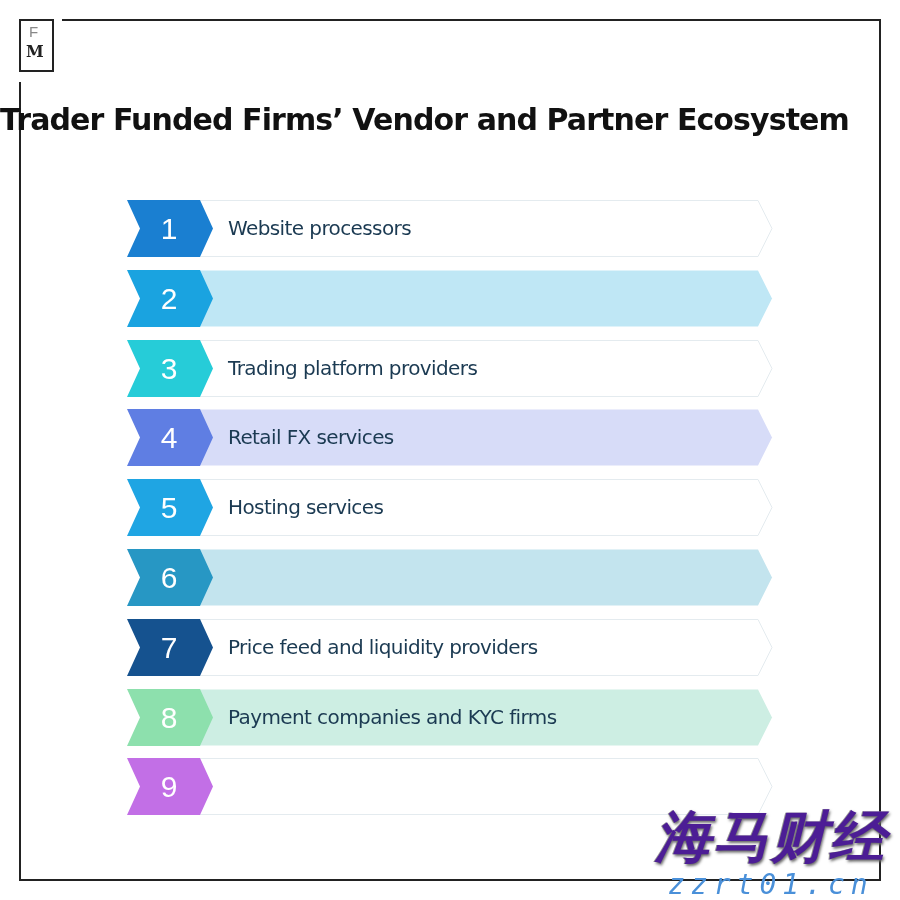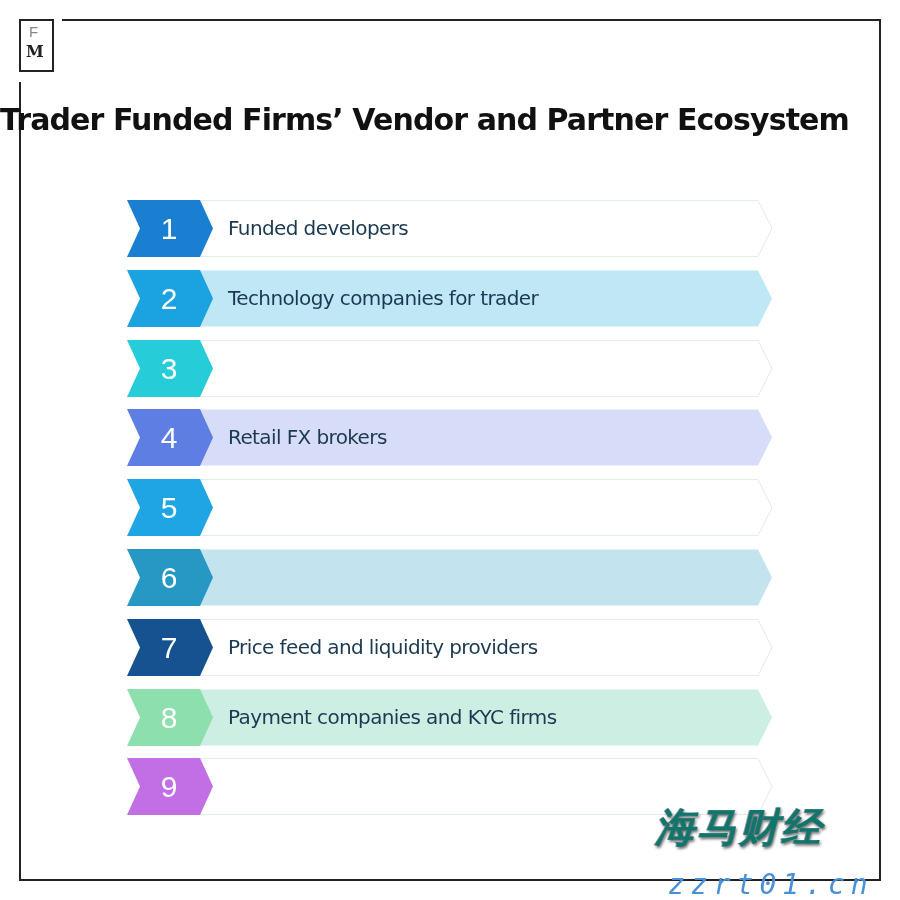--- a/index.html
+++ b/index.html
@@ -13,21 +13,21 @@
   .logo-m { position:absolute; left:5px; top:23px; font-family:"DejaVu Serif", serif; font-size:16px; font-weight:bold; color:#222; line-height:1; }
   .title { position:absolute; left:0; width:900px; top:102px; text-align:left; font-family:"DejaVu Sans", sans-serif; font-weight:bold; font-size:30px; letter-spacing:-0.9px; color:#111; }
   .rows { position:absolute; left:127px; top:200px; width:650px; }
   .row { position:absolute; left:0; width:650px; height:57px; }
   .bar { position:absolute; left:60px; top:0; width:586px; height:57px; }
   .bar svg { position:absolute; left:0; top:0; }
   .badge { position:absolute; left:0; top:0; width:86px; height:57px; }
   .badge svg { position:absolute; left:0; top:0; }
   .num { position:absolute; left:14px; width:56px; top:0; height:57px; line-height:57px; text-align:center; color:#fff; font-size:30px; font-family:"Liberation Sans", sans-serif; }
   .label { position:absolute; left:101px; top:0; height:57px; line-height:57px; font-family:"DejaVu Sans", sans-serif; font-size:20px; letter-spacing:-0.6px; color:#1b3a52; white-space:nowrap; }
-  .wm-cn { position:absolute; left:655px; top:800px; font-family:"DejaVu Sans", sans-serif; font-weight:bold; font-style:italic; font-size:40px; color:#0f766e; text-shadow:1px 2px 3px #666, -1px 0 0 #999; letter-spacing:2px; }
+  .wm-cn { position:absolute; left:655px; top:800px; font-family:"DejaVu Sans", sans-serif; font-weight:bold; font-style:italic; font-size:56px; color:#4c1d95; text-shadow:1px 2px 3px #666, -1px 0 0 #999; letter-spacing:2px; }
   .wm-url { position:absolute; left:668px; top:868px; font-family:"DejaVu Sans Mono", monospace; font-weight:normal; font-style:italic; font-size:28px; color:#4a90d9; letter-spacing:6px; }
 </style>
 </head>
 <body>
 
 <div class="frame-top"></div>
 <div class="frame-right"></div>
 <div class="frame-bottom"></div>
 <div class="frame-left"></div>
 
@@ -44,75 +44,76 @@
         <svg width="590" height="57" viewBox="0 0 590 57">
           <polygon points="0.5,0.5 571,0.5 585,28.5 571,56.5 0.5,56.5" fill="#ffffff" stroke="#e4ebef" stroke-width="1"></polygon>
         </svg>
       </div>
       <div class="badge">
         <svg width="86" height="57" viewBox="0 0 86 57">
           <polygon points="0,0 73,0 86,28.5 73,57 0,57 13,28.5" fill="#1a7fd1"></polygon>
         </svg>
         <span class="num">1</span>
       </div>
-      <span class="label">Funded developers</span>
+      <span class="label">Website processors</span>
     </div>
     <div class="row" style="top: 69.8px;">
       <div class="bar">
         <svg width="590" height="57" viewBox="0 0 590 57">
           <polygon points="0.5,0.5 571,0.5 585,28.5 571,56.5 0.5,56.5" fill="#bfe7f5" stroke="none" stroke-width="1"></polygon>
         </svg>
       </div>
       <div class="badge">
         <svg width="86" height="57" viewBox="0 0 86 57">
           <polygon points="0,0 73,0 86,28.5 73,57 0,57 13,28.5" fill="#1aa3e0"></polygon>
         </svg>
         <span class="num">2</span>
       </div>
-      <span class="label">Technology companies for trader</span>
     </div>
     <div class="row" style="top: 139.6px;">
       <div class="bar">
         <svg width="590" height="57" viewBox="0 0 590 57">
           <polygon points="0.5,0.5 571,0.5 585,28.5 571,56.5 0.5,56.5" fill="#ffffff" stroke="#e4ebef" stroke-width="1"></polygon>
         </svg>
       </div>
       <div class="badge">
         <svg width="86" height="57" viewBox="0 0 86 57">
           <polygon points="0,0 73,0 86,28.5 73,57 0,57 13,28.5" fill="#26ccd8"></polygon>
         </svg>
         <span class="num">3</span>
       </div>
+      <span class="label">Trading platform providers</span>
     </div>
     <div class="row" style="top: 209.4px;">
       <div class="bar">
         <svg width="590" height="57" viewBox="0 0 590 57">
           <polygon points="0.5,0.5 571,0.5 585,28.5 571,56.5 0.5,56.5" fill="#d7dcf8" stroke="none" stroke-width="1"></polygon>
         </svg>
       </div>
       <div class="badge">
         <svg width="86" height="57" viewBox="0 0 86 57">
           <polygon points="0,0 73,0 86,28.5 73,57 0,57 13,28.5" fill="#5f7ee3"></polygon>
         </svg>
         <span class="num">4</span>
       </div>
-      <span class="label">Retail FX brokers</span>
+      <span class="label">Retail FX services</span>
     </div>
     <div class="row" style="top: 279.2px;">
       <div class="bar">
         <svg width="590" height="57" viewBox="0 0 590 57">
           <polygon points="0.5,0.5 571,0.5 585,28.5 571,56.5 0.5,56.5" fill="#ffffff" stroke="#e4ebef" stroke-width="1"></polygon>
         </svg>
       </div>
       <div class="badge">
         <svg width="86" height="57" viewBox="0 0 86 57">
           <polygon points="0,0 73,0 86,28.5 73,57 0,57 13,28.5" fill="#1fa5e3"></polygon>
         </svg>
         <span class="num">5</span>
       </div>
+      <span class="label">Hosting services</span>
     </div>
     <div class="row" style="top: 349px;">
       <div class="bar">
         <svg width="590" height="57" viewBox="0 0 590 57">
           <polygon points="0.5,0.5 571,0.5 585,28.5 571,56.5 0.5,56.5" fill="#c3e4ee" stroke="none" stroke-width="1"></polygon>
         </svg>
       </div>
       <div class="badge">
         <svg width="86" height="57" viewBox="0 0 86 57">
           <polygon points="0,0 73,0 86,28.5 73,57 0,57 13,28.5" fill="#2797c4"></polygon>

